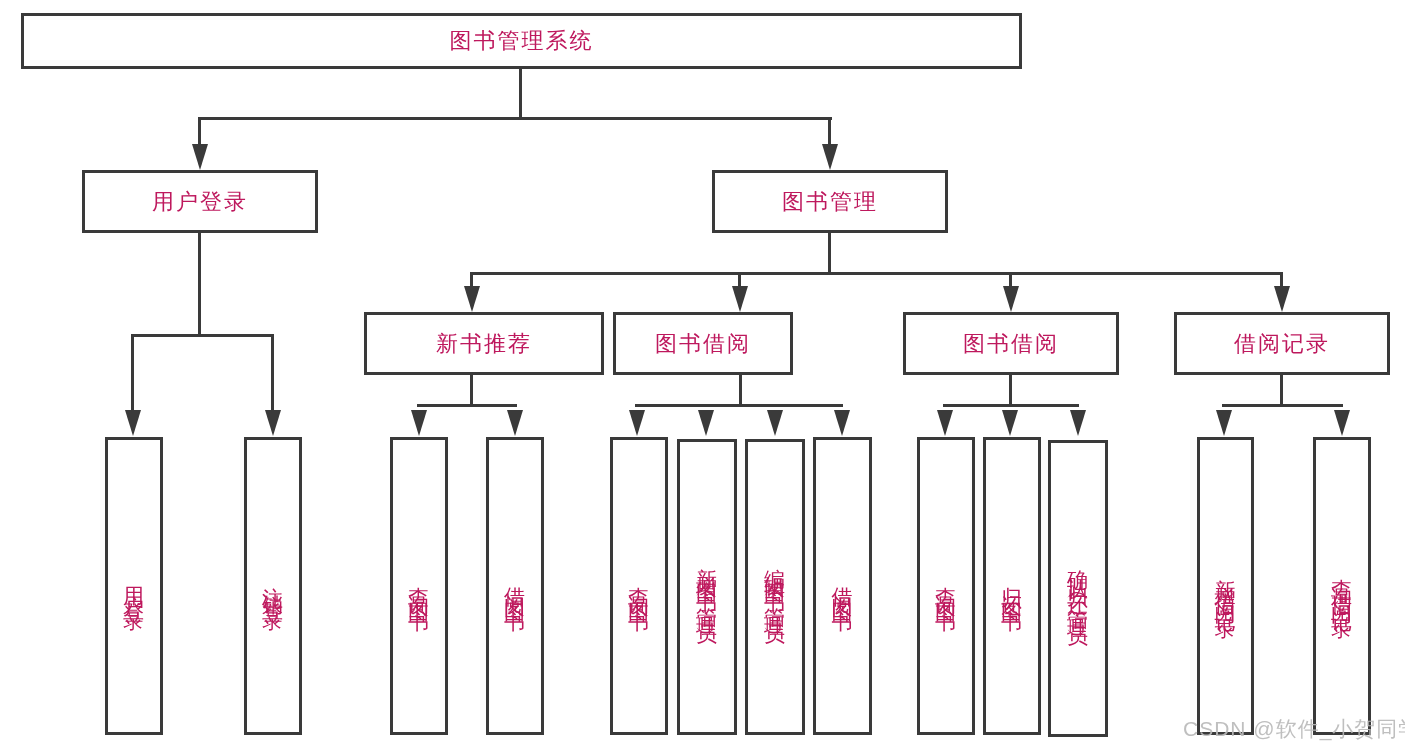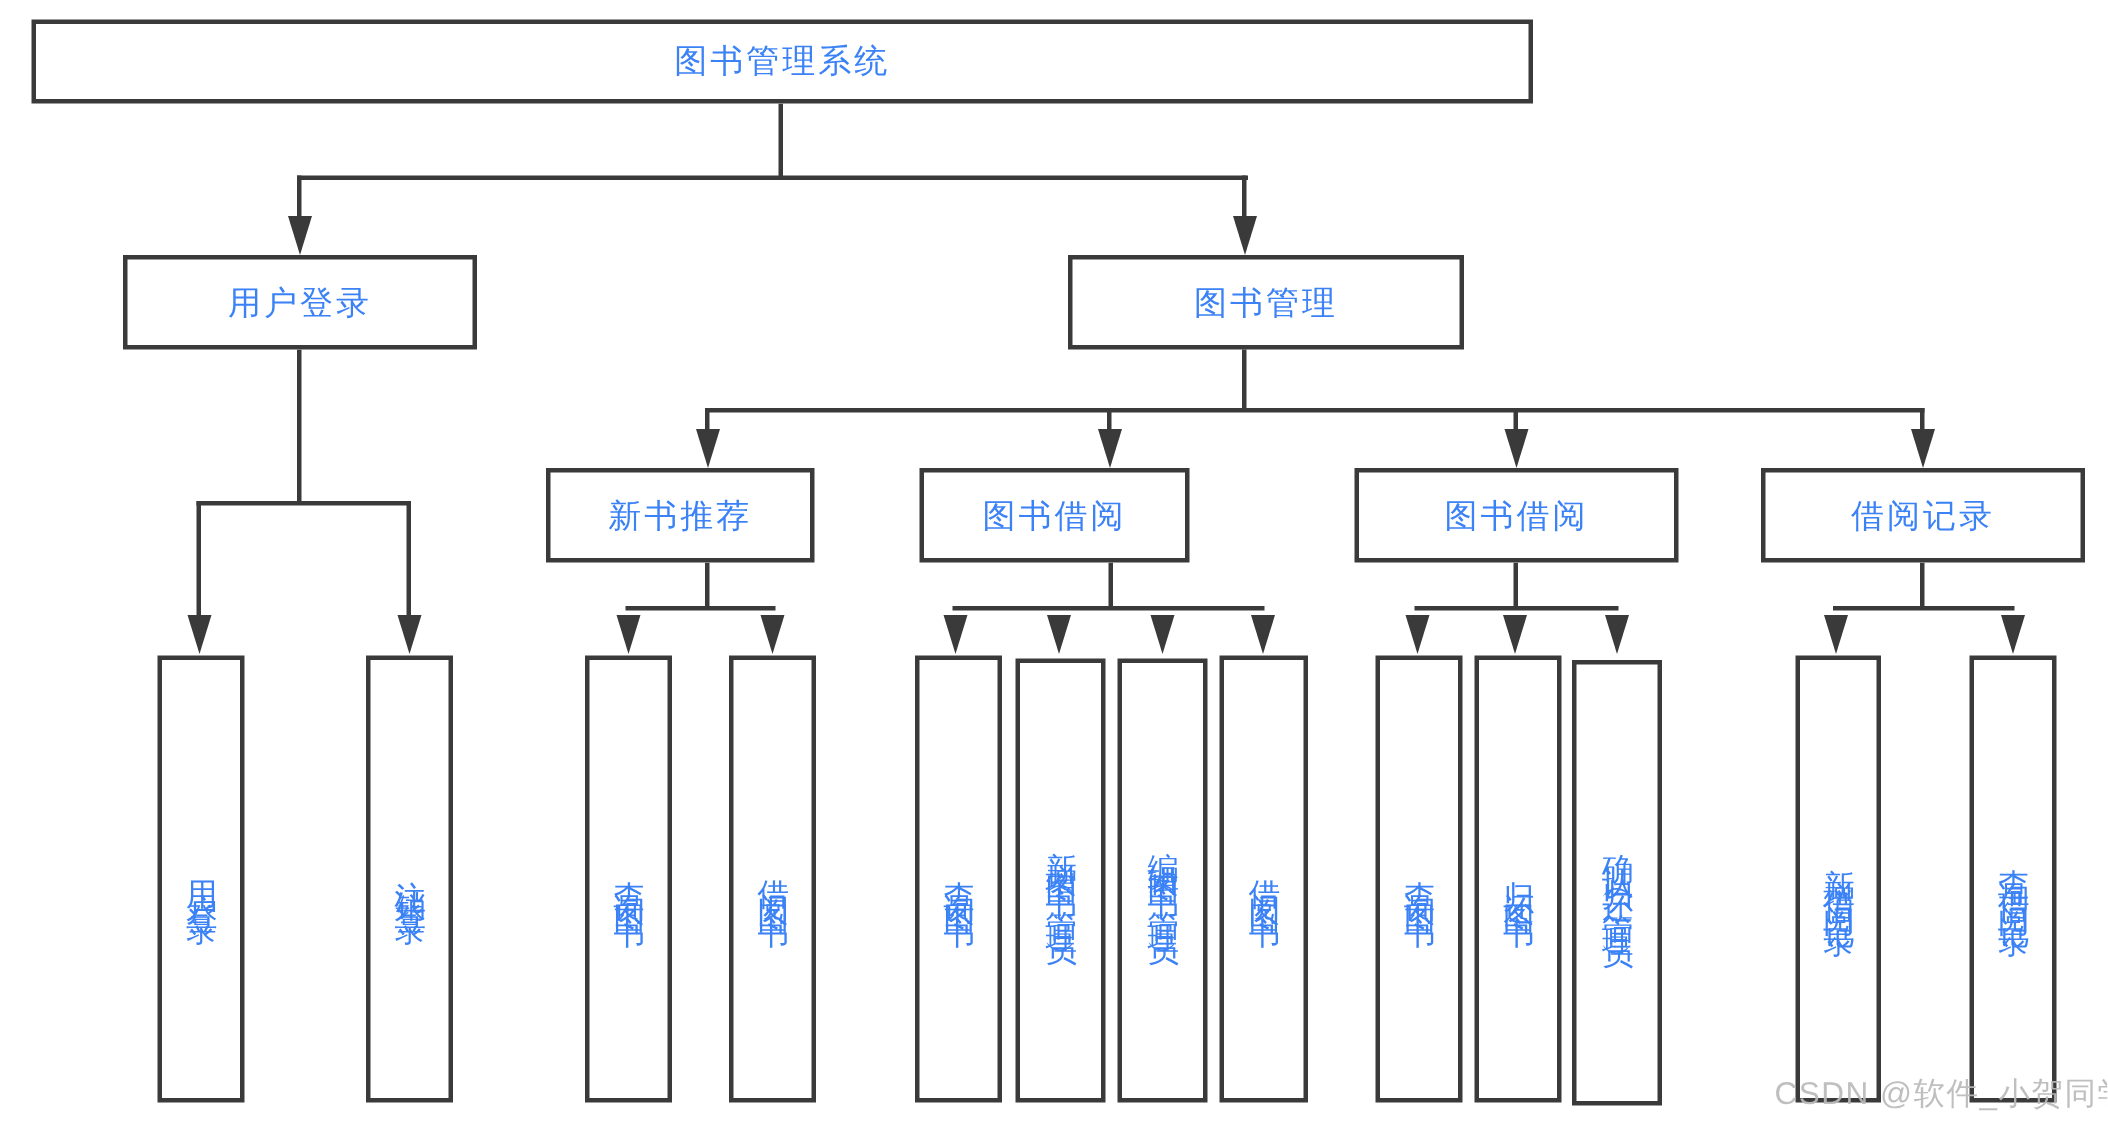--- a/index.html
+++ b/index.html
@@ -3,21 +3,21 @@
 <meta charset="utf-8">
 <style>
   html,body{margin:0;padding:0;background:#ffffff;}
   .canvas{
     position:relative;width:1405px;height:747px;background:#ffffff;overflow:hidden;
     font-family:"Liberation Sans","DejaVu Sans",sans-serif;
   }
   .node{
     position:absolute;box-sizing:border-box;background:#ffffff;
     border:3px solid #3a3a3a;display:flex;align-items:center;justify-content:center;
-    color:#3b82f6;z-index:2;
+    color:#be185d;z-index:2;
   }
   .hnode{font-size:22px;letter-spacing:2px;}
   .vnode span{
     writing-mode:vertical-rl;text-orientation:mixed;
     font-size:21px;letter-spacing:8px;line-height:1;display:block;
   }
   .line{position:absolute;background:#3a3a3a;z-index:1;}
   .arrow{
     position:absolute;width:0;height:0;z-index:1;
     border-left:8px solid transparent;border-right:8px solid transparent;
@@ -36,41 +36,41 @@
   <div class="node hnode" style="left:21px;top:13px;width:1001px;height:56px;">图书管理系统</div>
 
   <div class="line" style="left:519px;top:69px;width:3px;height:49px;"></div>
   <div class="line" style="left:198px;top:117px;width:634px;height:3px;"></div>
   <div class="line" style="left:198px;top:117px;width:3px;height:30px;"></div>
   <div class="line" style="left:828px;top:117px;width:3px;height:30px;"></div>
   <div class="arrow" style="left:192px;top:144px;"></div>
   <div class="arrow" style="left:822px;top:144px;"></div>
 
   <div class="node hnode" style="left:82px;top:170px;width:236px;height:63px;">用户登录</div>
-  <div class="node hnode" style="left:712px;top:170px;width:264px;height:63px;font-family:Liberation Mono, monospace;">图书管理</div>
+  <div class="node hnode" style="left:712px;top:170px;width:236px;height:63px;font-family:Liberation Mono, monospace;">图书管理</div>
 
   <div class="line" style="left:198px;top:233px;width:3px;height:103px;"></div>
   <div class="line" style="left:131px;top:334px;width:143px;height:3px;"></div>
   <div class="line" style="left:131px;top:334px;width:3px;height:78px;"></div>
   <div class="line" style="left:271px;top:334px;width:3px;height:78px;"></div>
   <div class="arrow" style="left:125px;top:410px;"></div>
   <div class="arrow" style="left:265px;top:410px;"></div>
 
   <div class="line" style="left:828px;top:232px;width:3px;height:42px;"></div>
   <div class="line" style="left:470px;top:272px;width:813px;height:3px;"></div>
   <div class="line" style="left:470px;top:272px;width:3px;height:18px;"></div>
   <div class="line" style="left:738px;top:272px;width:3px;height:18px;"></div>
   <div class="line" style="left:1009px;top:272px;width:3px;height:18px;"></div>
   <div class="line" style="left:1280px;top:272px;width:3px;height:18px;"></div>
   <div class="arrow" style="left:464px;top:286px;"></div>
   <div class="arrow" style="left:732px;top:286px;"></div>
   <div class="arrow" style="left:1003px;top:286px;"></div>
   <div class="arrow" style="left:1274px;top:286px;"></div>
 
-  <div class="node hnode" style="left:364px;top:312px;width:179px;height:63px;">新书推荐</div>
+  <div class="node hnode" style="left:364px;top:312px;width:240px;height:63px;">新书推荐</div>
   <div class="node hnode" style="left:613px;top:312px;width:180px;height:63px;">图书借阅</div>
   <div class="node hnode" style="left:903px;top:312px;width:216px;height:63px;">图书借阅</div>
   <div class="node hnode" style="left:1174px;top:312px;width:216px;height:63px;">借阅记录</div>
 
   <div class="line" style="left:470px;top:375px;width:3px;height:31px;"></div>
   <div class="line" style="left:739px;top:375px;width:3px;height:31px;"></div>
   <div class="line" style="left:1009px;top:375px;width:3px;height:31px;"></div>
   <div class="line" style="left:1280px;top:375px;width:3px;height:31px;"></div>
 
   <div class="line" style="left:417px;top:404px;width:100px;height:3px;"></div>

